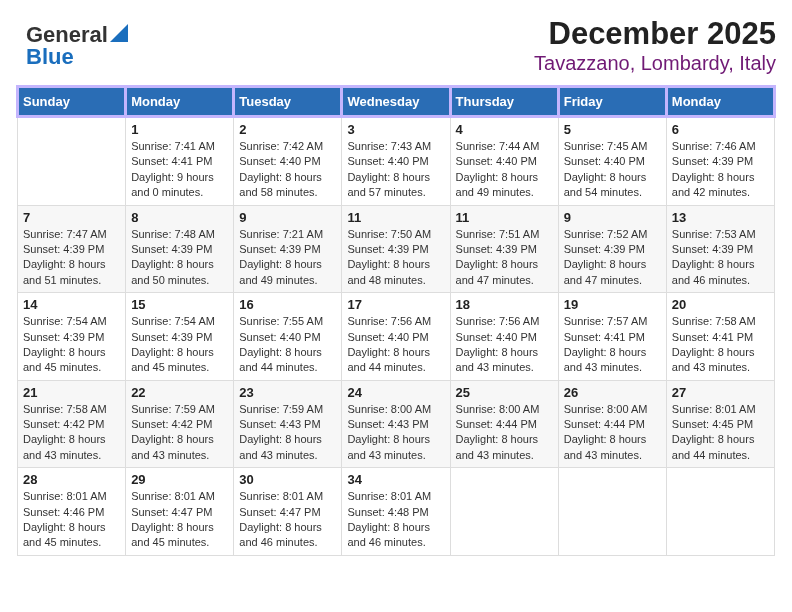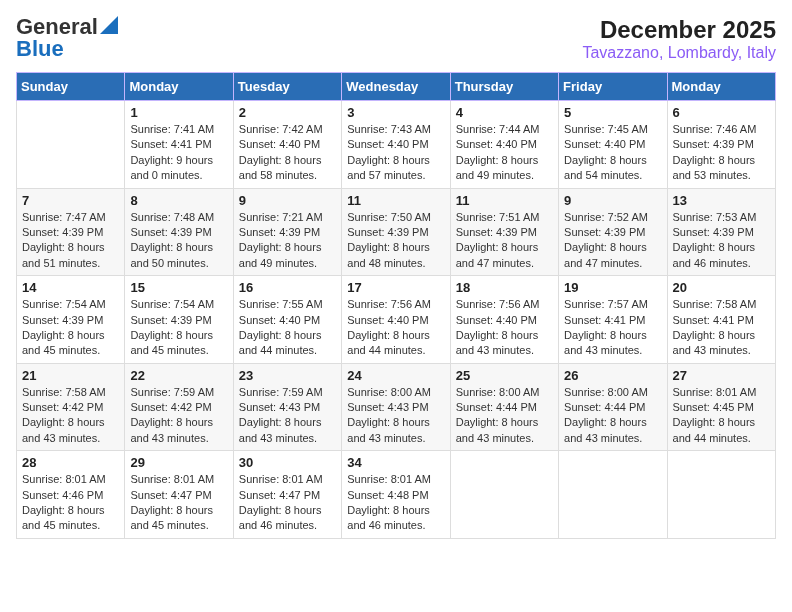--- a/index.html
+++ b/index.html
@@ -6,22 +6,23 @@
     body {
       font-family: Arial, sans-serif;
       background: #fff;
       width: 792px;
       min-height: 612px;
       padding: 16px;
     }
     .header {
       display: flex;
       justify-content: space-between;
-      align-items: flex-start;
+      align-items: center;
       margin-bottom: 10px;
+      margin-left: 10px;
     }
     .logo {
       display: flex;
       flex-direction: column;
       align-items: flex-start;
     }
     .logo-text-general {
       font-size: 22px;
       font-weight: bold;
       color: #333;
@@ -34,41 +35,41 @@
       line-height: 1;
     }
     .logo-line {
       display: flex;
       align-items: center;
     }
     .title-block {
       text-align: right;
     }
     .month-title {
-      font-size: 24px;
+      font-size: 31px;
       font-weight: bold;
       color: #222;
     }
     .location-title {
-      font-size: 16px;
-      color: #8b5cf6;
+      font-size: 20px;
+      color: #701a75;
     }
     .calendar {
       width: 100%;
       border-collapse: collapse;
       font-size: 11px;
     }
     .calendar thead tr th {
       background-color: #2a6db5;
       color: #fff;
       padding: 6px 4px;
       text-align: left;
       font-size: 13px;
       font-weight: bold;
-      border: 1px solid #c4b5fd;
+      border: 3px solid #c4b5fd;
     }
     .calendar tbody tr td {
       border: 1px solid #ddd;
       vertical-align: top;
       padding: 4px 5px;
       width: calc(100% / 7);
       min-height: 80px;
       background: #fff;
     }
     .calendar tbody tr:nth-child(even) td {
@@ -141,21 +142,21 @@
         <td>
           <span class="day-number">4</span>
           <div class="day-info"><span>Sunrise: 7:44 AM</span><br><span>Sunset: 4:40 PM</span><br><span>Daylight: 8 hours</span><br><span> and 49 minutes.</span></div>
         </td>
         <td>
           <span class="day-number">5</span>
           <div class="day-info"><span>Sunrise: 7:45 AM</span><br><span>Sunset: 4:40 PM</span><br><span>Daylight: 8 hours</span><br><span> and 54 minutes.</span></div>
         </td>
         <td>
           <span class="day-number">6</span>
-          <div class="day-info"><span>Sunrise: 7:46 AM</span><br><span>Sunset: 4:39 PM</span><br><span>Daylight: 8 hours</span><br><span> and 53 minutes.</span></div>
+          <div class="day-info"><span>Sunrise: 7:46 AM</span><br><span>Sunset: 4:39 PM</span><br><span>Daylight: 8 hours</span><br><span> and 42 minutes.</span></div>
         </td>
       </tr>
       <tr>
         <td>
           <span class="day-number">7</span>
           <div class="day-info"><span>Sunrise: 7:47 AM</span><br><span>Sunset: 4:39 PM</span><br><span>Daylight: 8 hours</span><br><span> and 51 minutes.</span></div>
         </td>
         <td>
           <span class="day-number">8</span>
           <div class="day-info"><span>Sunrise: 7:48 AM</span><br><span>Sunset: 4:39 PM</span><br><span>Daylight: 8 hours</span><br><span> and 50 minutes.</span></div>

